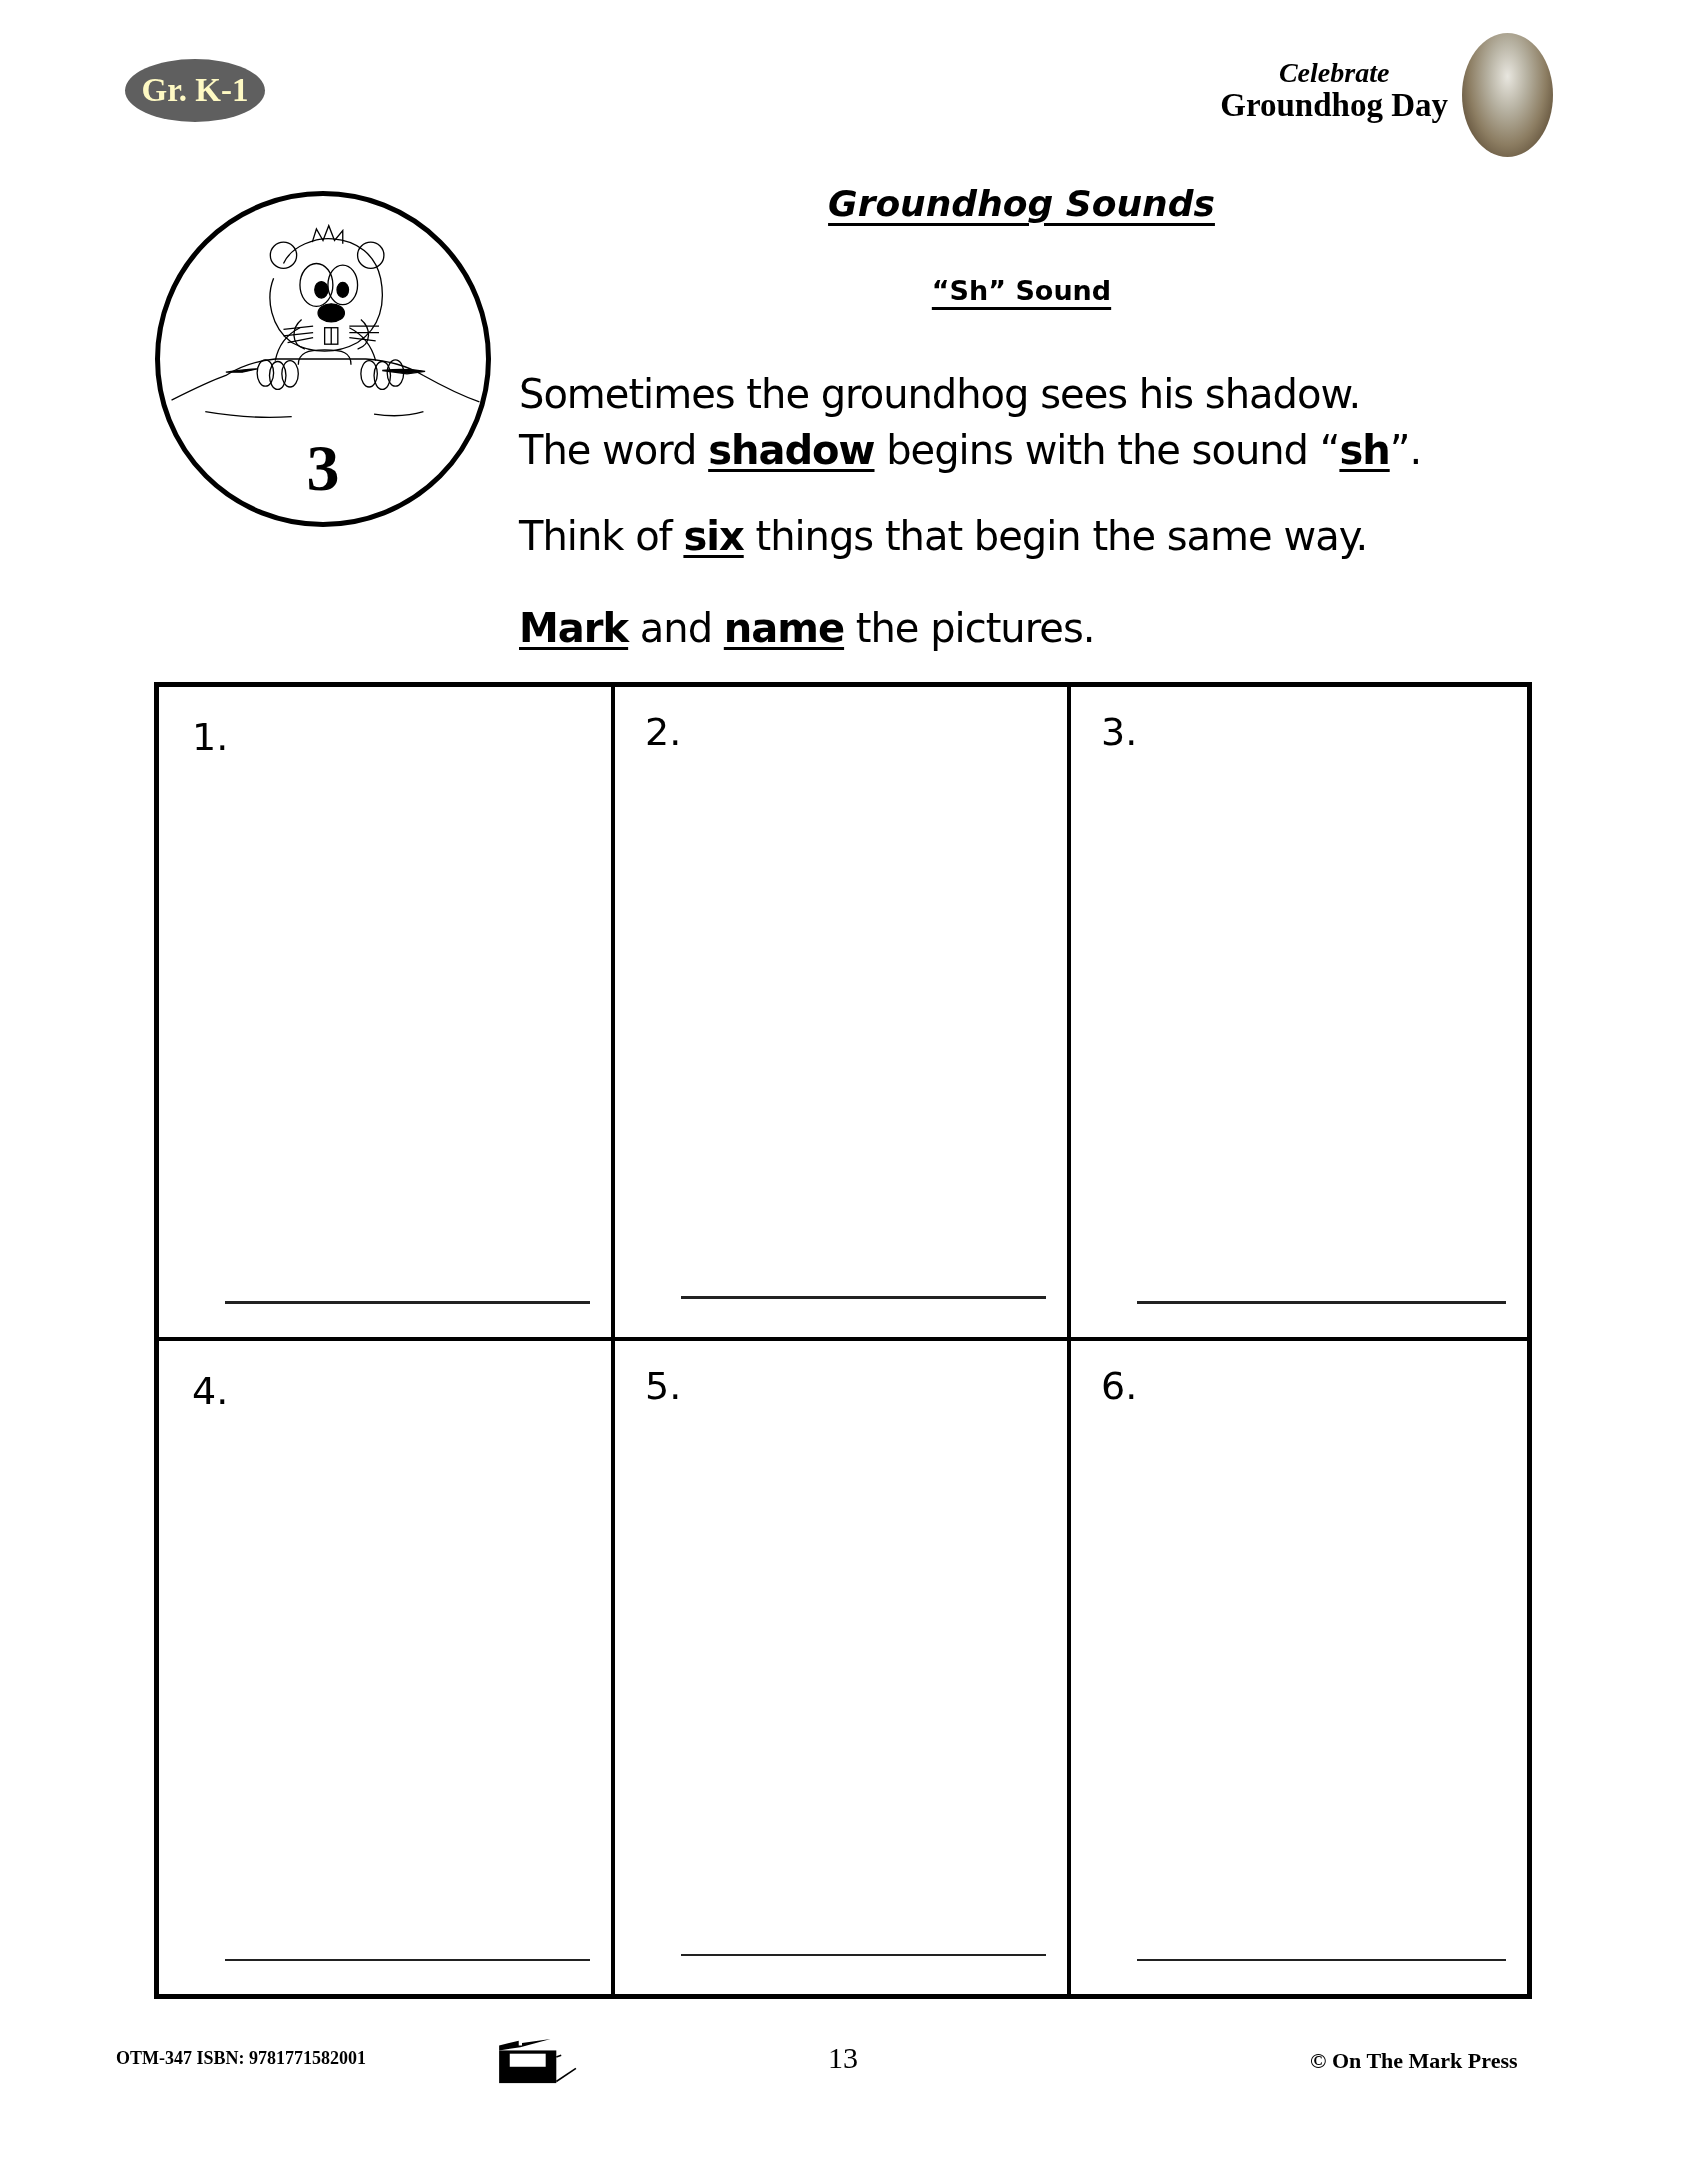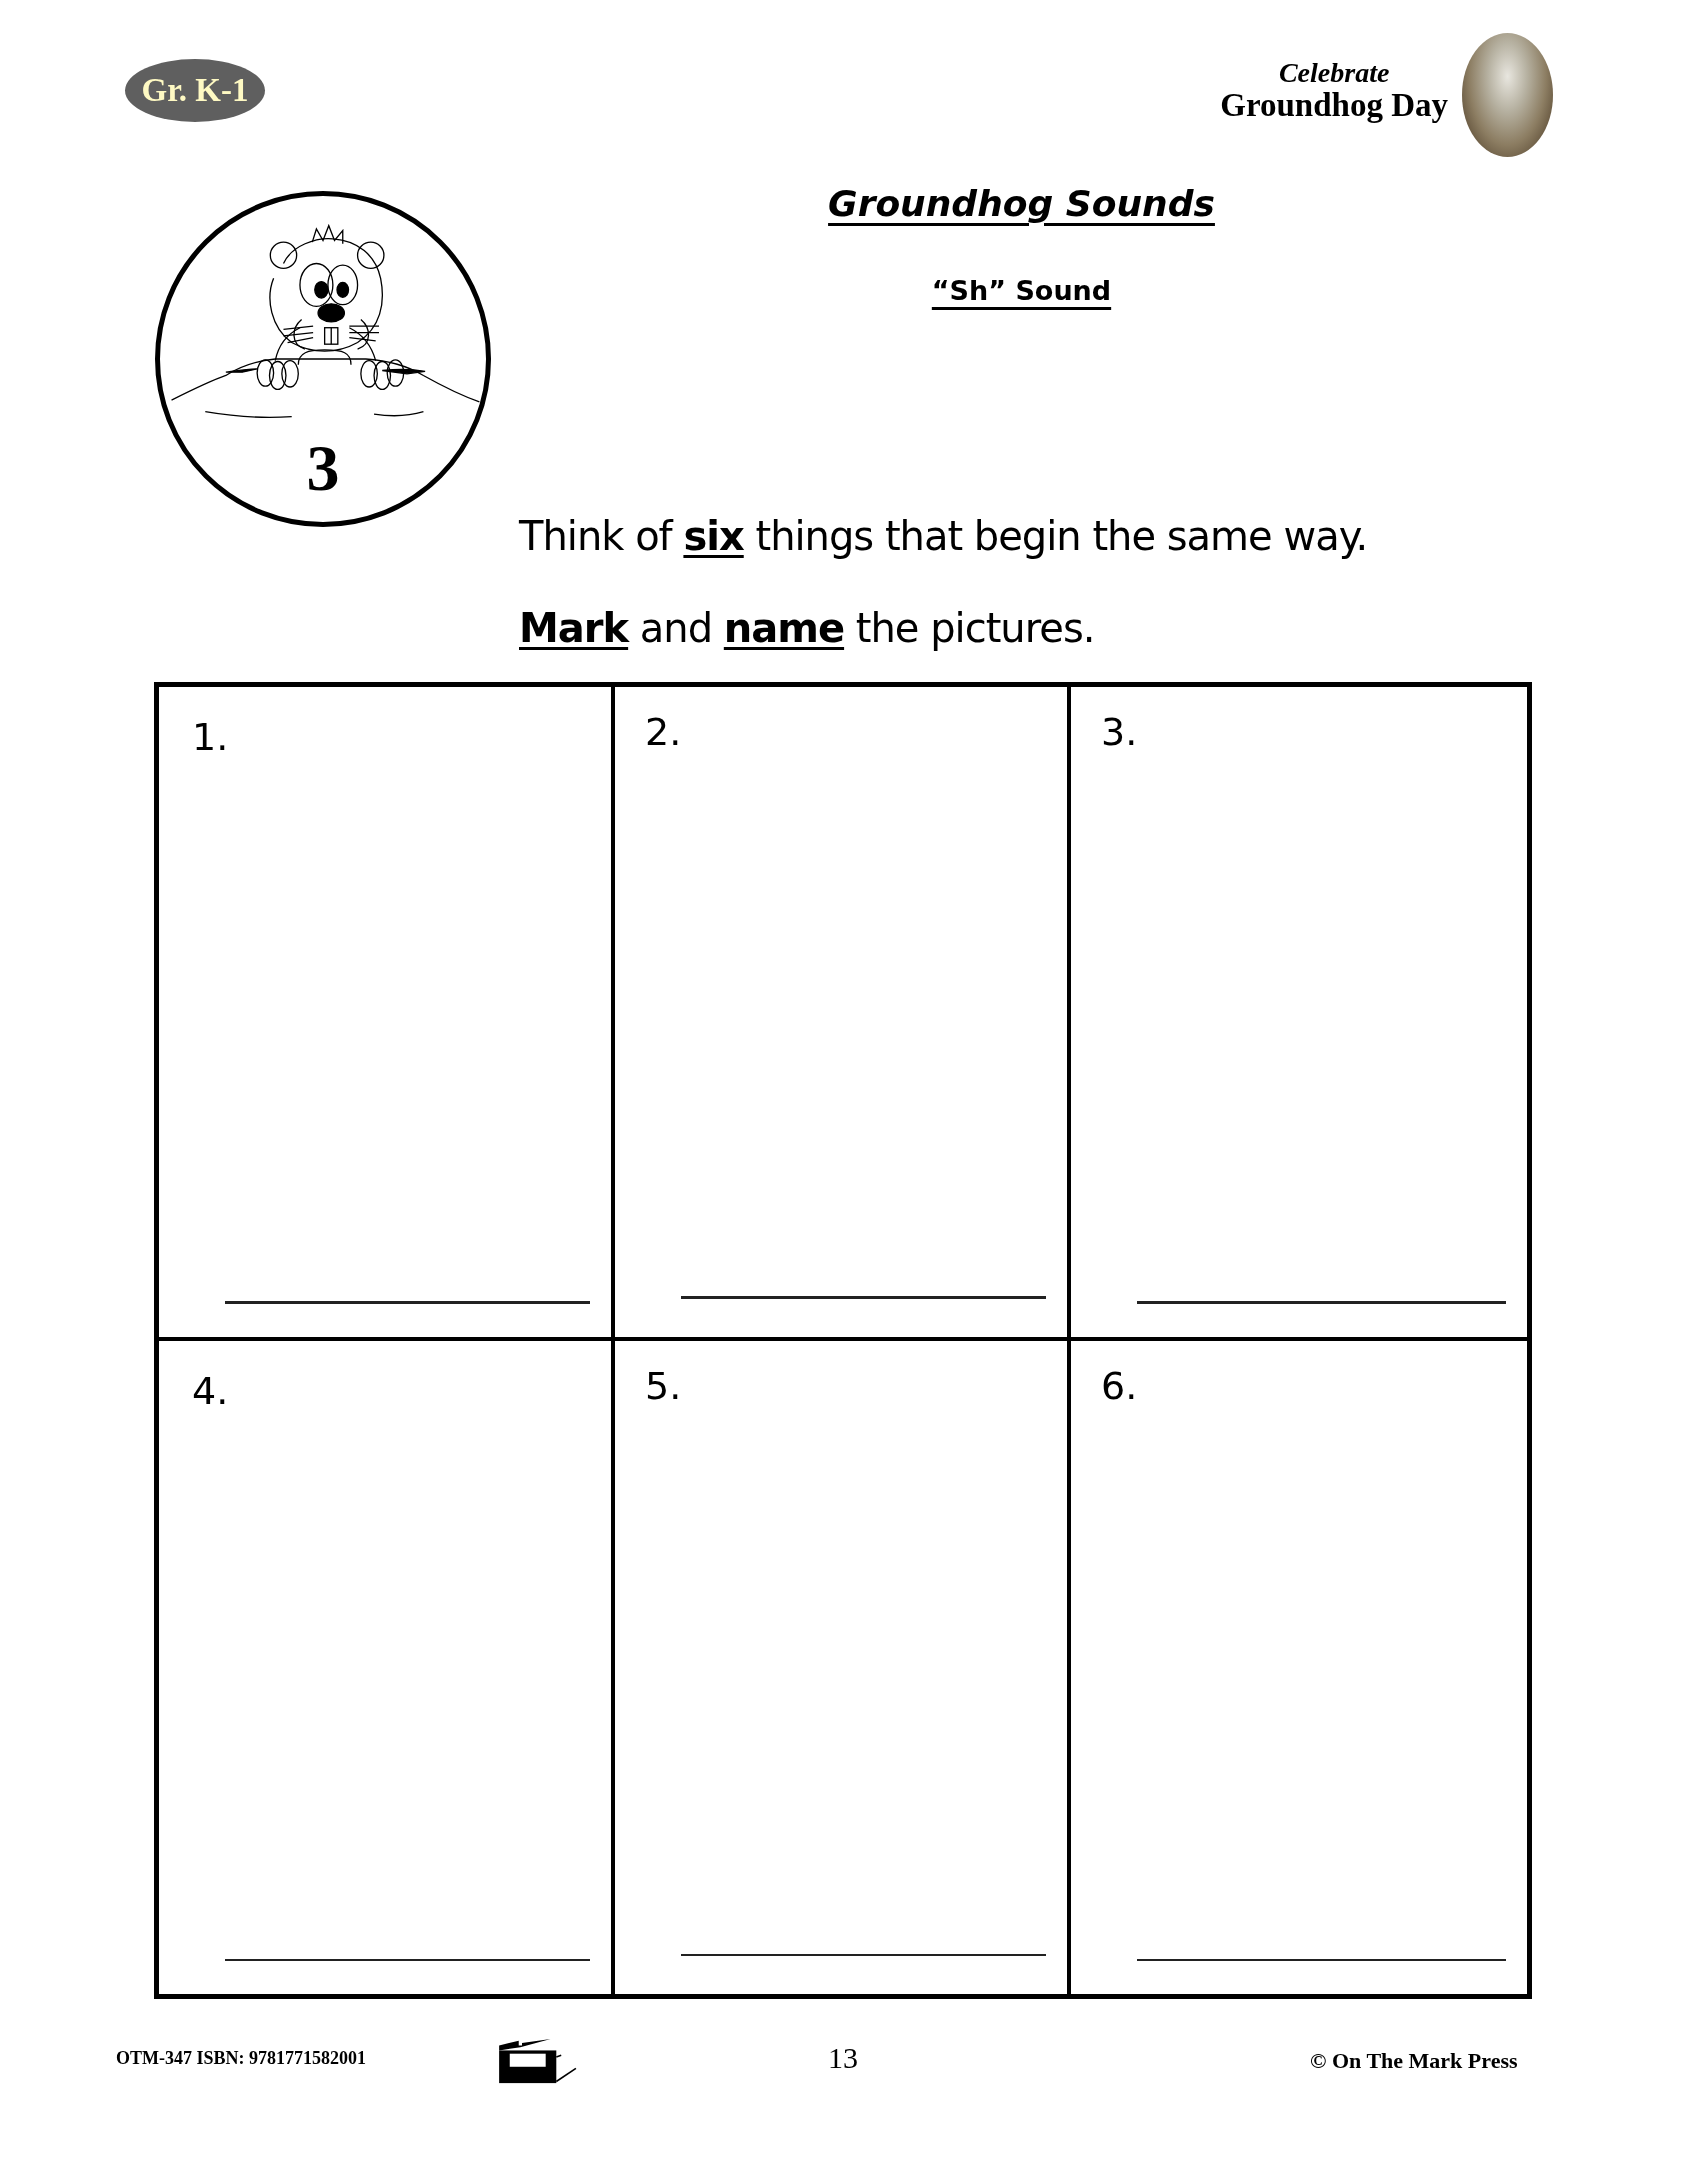--- a/index.html
+++ b/index.html
@@ -104,20 +104,22 @@
     <path d="M150 162 L186 158 M150 170 L186 166 M155 178 L186 172"></path>
     <path d="M266 158 L230 158 M266 166 L230 166 M262 176 L230 172"></path>
   </svg>
   <div class="emblem-num">3</div>
 </div>
 
 <div class="abs title title-1">Groundhog Sounds</div>
 <div class="abs title title-2">“Sh” Sound</div>
 
 <div class="abs para p1">
+  <div>Sometimes the groundhog sees his shadow.</div>
+  <div><span>The word </span><b>shadow</b><span> begins with the sound “</span><b>sh</b><span>”.</span></div>
 </div>
 <div class="abs para p2"><span>Think of </span><b>six</b><span> things that begin the same way.</span></div>
 <div class="abs para p3"><b>Mark</b><span> and </span><b>name</b><span> the pictures.</span></div>
 
 <div class="abs grid">
   <div class="cell">
     <span class="cell-num">1.</span>
     <div class="answer-line"></div>
   </div>
   <div class="cell">

